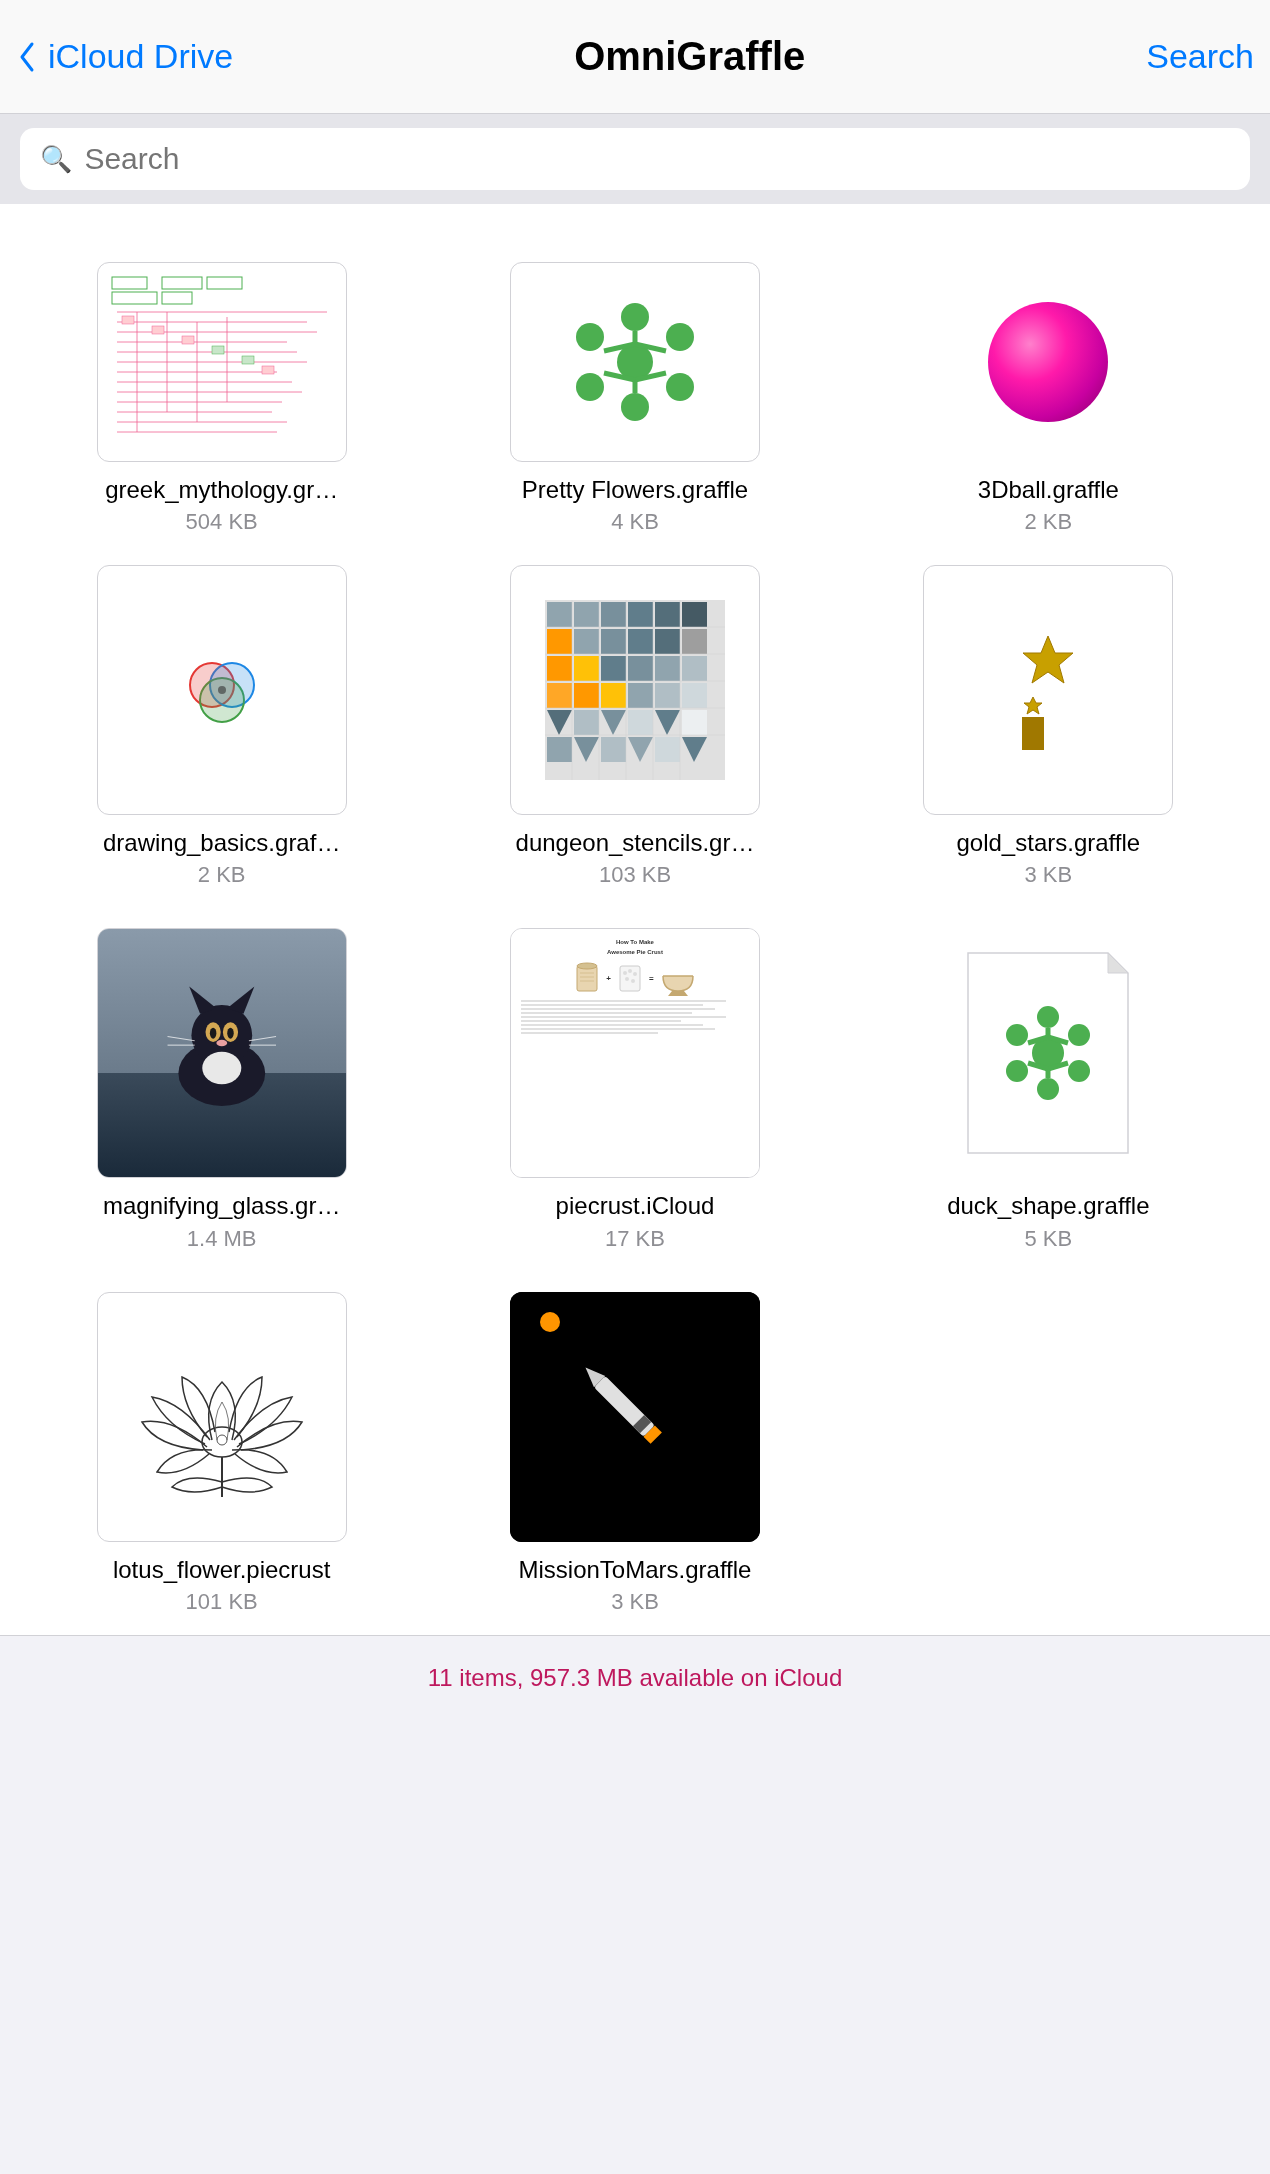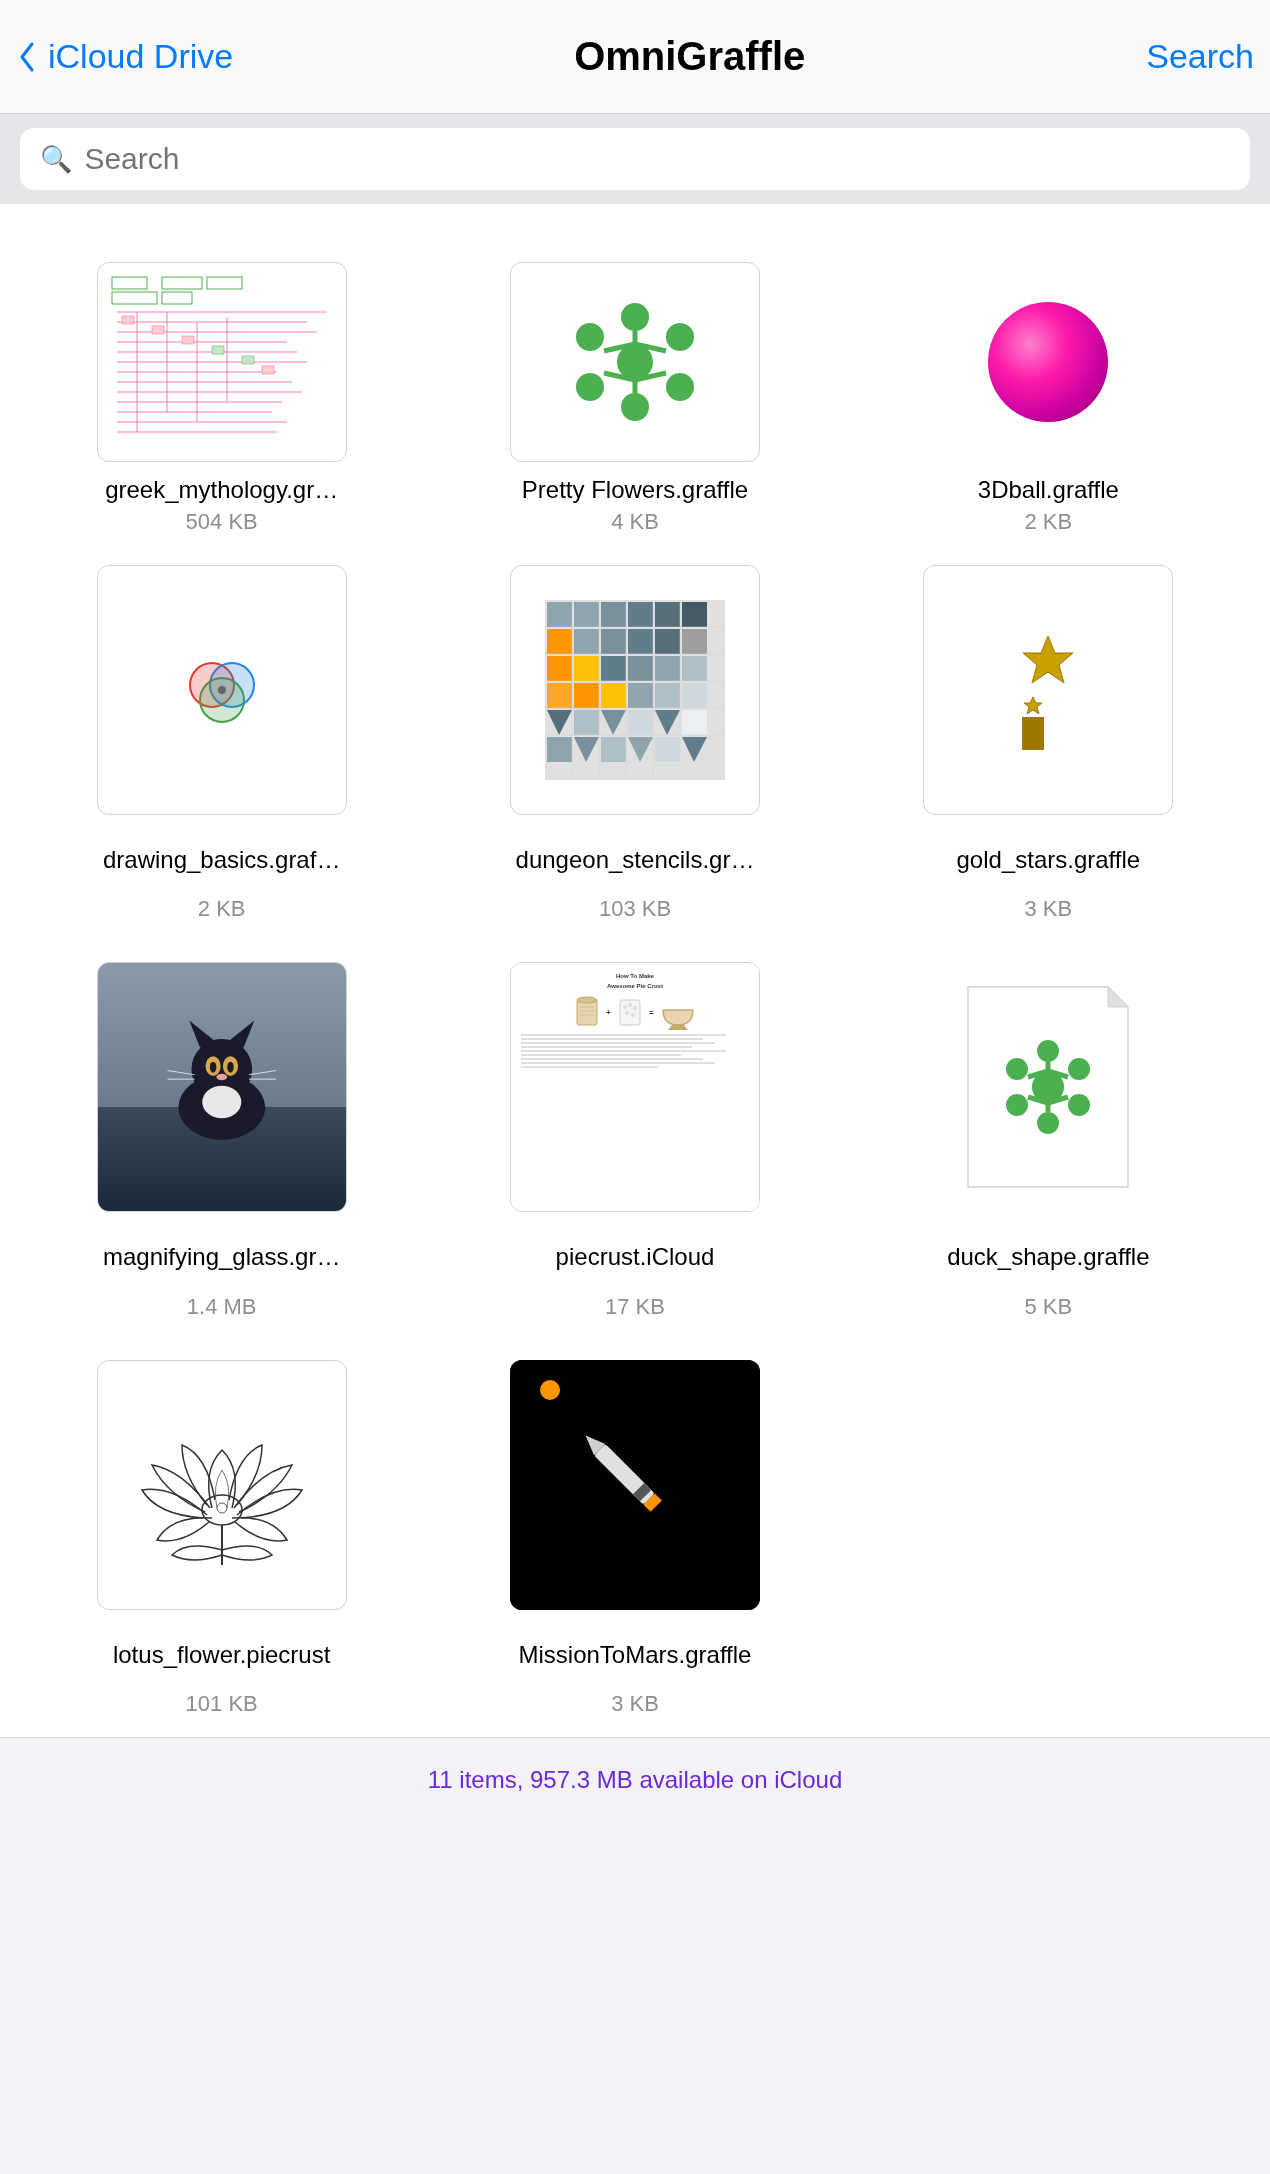--- a/index.html
+++ b/index.html
@@ -85,21 +85,20 @@
       grid-template-columns: repeat(3, 1fr);
       padding: 20px 20px;
       gap: 40px 10px;
     }
 
     .file-item {
       display: flex;
       flex-direction: column;
       align-items: center;
       cursor: pointer;
-      gap: 17px;
     }
 
     .file-thumbnail {
       width: 250px;
       height: 250px;
       background: #fff;
       border: 1px solid #d1d1d6;
       border-radius: 12px;
       display: flex;
       align-items: center;
@@ -168,21 +167,21 @@
       overflow: hidden;
     }
 
     
     .status-bar {
       background: #f2f2f7;
       border-top: 1px solid #d1d1d6;
       text-align: center;
       padding: 28px;
       font-size: 24px;
-      color: #6d28d9;
+      color: #be185d;
     }
 
     .file-item-partial {
       display: flex;
       flex-direction: column;
       align-items: center;
       cursor: pointer;
       margin-top: 48px;
     }
 

